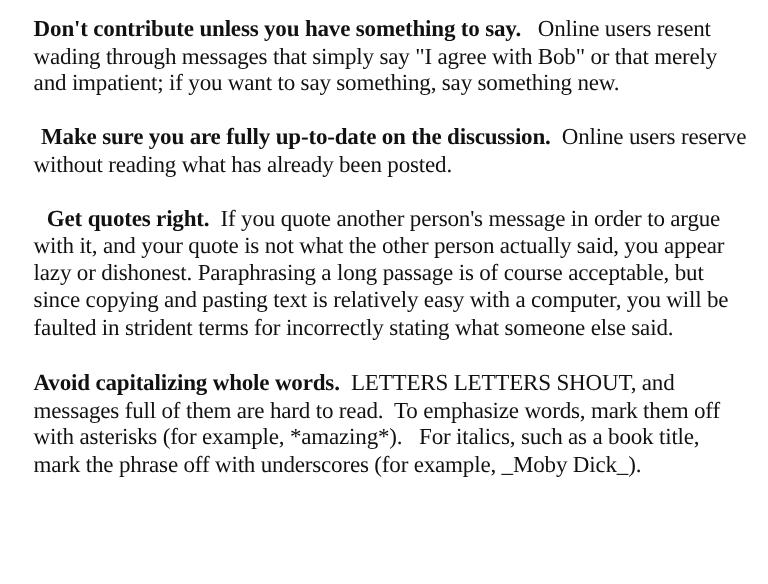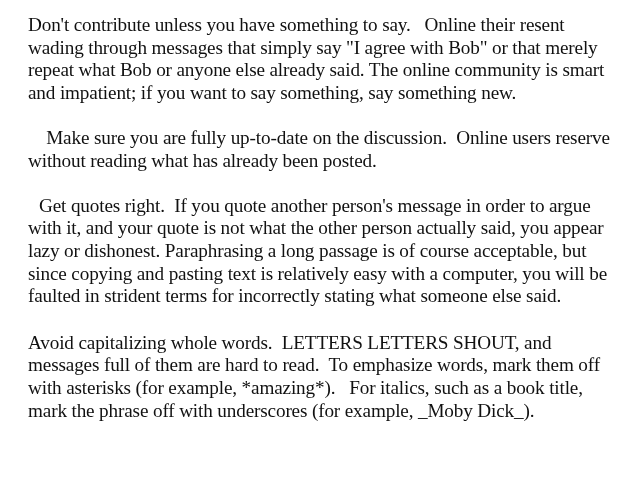--- a/index.html
+++ b/index.html
@@ -26,32 +26,31 @@
     }
     .para {
       margin: 0 0 22.6px 0;
     }
     .para:nth-of-type(3) { margin-bottom: 24px; }
     .line {
       display: block;
       white-space: nowrap;
     }
     .heading {
-      font-weight: normal;
+      font-weight: bold;
     }
   </style>
 </head>
 <body>
 
 <div class="doc">
 
   <p class="para">
-    <span class="line" style="white-space:pre;"><span class="heading">Don't contribute unless you have something to say.</span><span>   Online their resent</span></span>
+    <span class="line" style="white-space:pre;"><span class="heading">Don't contribute unless you have something to say.</span><span>   Online users resent</span></span>
     <span class="line">wading through messages that simply say "I agree with Bob" or that merely</span>
-    <span class="line">repeat what Bob or anyone else already said.  The online community is smart</span>
     <span class="line">and impatient; if you want to say something, say something new.</span>
   </p>
 
   <p class="para">
     <span class="line" style="white-space:pre;text-align:center;"><span class="heading">Make sure you are fully up-to-date on the discussion.</span><span>  Online users reserve</span></span>
     <span class="line">without reading what has already been posted.</span>
   </p>
 
   <p class="para">
     <span class="line" style="white-space:pre;margin-left:11px;"><span class="heading">Get quotes right.</span><span>  If you quote another person's message in order to argue</span></span>

